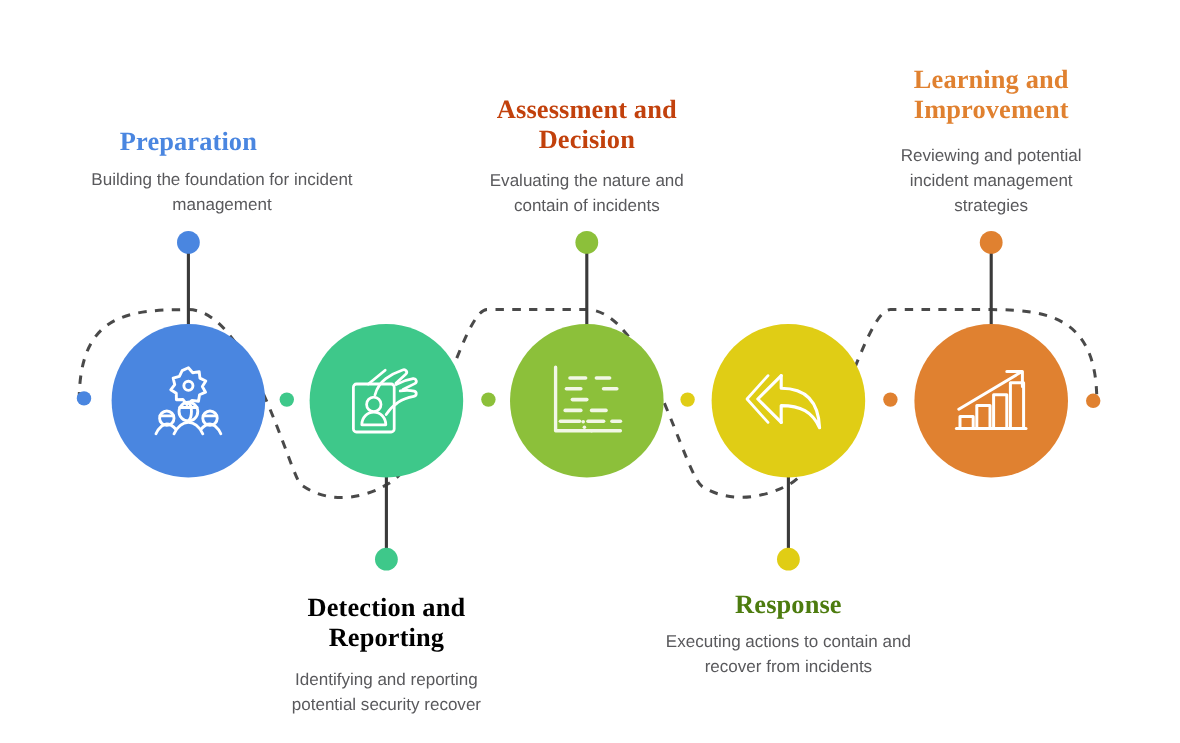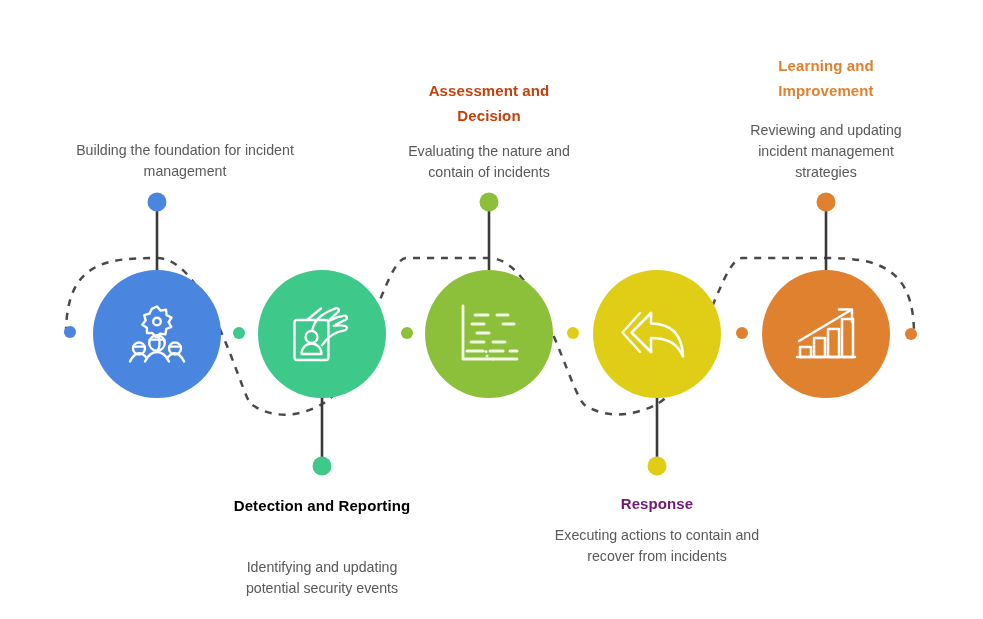--- a/index.html
+++ b/index.html
@@ -22,23 +22,24 @@
     position: absolute;
     left: 0;
     top: 0;
     width: 983px;
     height: 619px;
   }
   .node-title {
     position: absolute;
     text-align: center;
     font-weight: bold;
-    font-size: 15px;
+    font-size: 22px;
     line-height: 25px;
     letter-spacing: 0.1px;
+    font-family: Liberation Serif, serif;
   }
   .node-desc {
     position: absolute;
     text-align: center;
     font-size: 14.2px;
     line-height: 21px;
     color: #59595c;
   }
   .circle-icon {
     position: absolute;
@@ -71,20 +72,21 @@
   </svg>
 
   <svg class="layer" viewBox="0 0 983 619" width="983" height="619" xmlns="http://www.w3.org/2000/svg">
     <line x1="157" y1="205" x2="157" y2="272" stroke="#3a3a3a" stroke-width="2.6"></line>
     <line x1="322" y1="463" x2="322" y2="396" stroke="#3a3a3a" stroke-width="2.6"></line>
     <line x1="489" y1="205" x2="489" y2="272" stroke="#3a3a3a" stroke-width="2.6"></line>
     <line x1="657" y1="463" x2="657" y2="396" stroke="#3a3a3a" stroke-width="2.6"></line>
     <line x1="826" y1="205" x2="826" y2="272" stroke="#3a3a3a" stroke-width="2.6"></line>
   </svg>
 
+  <div class="node-title" style="left:57px; top:105px; width:200px; color:#4a86e0;">Preparation</div>
   <div class="node-desc" style="left:42px; top:140px; width:230px;margin-left:28px;">Building the foundation for incident management</div>
 
   <div class="circle-icon" style="left:93px; top:270px; width:128px; height:128px; background:#4a86e0;">
     <svg class="icon-svg" width="68" height="62" viewBox="0 0 68 62" xmlns="http://www.w3.org/2000/svg">
       <g fill="none" stroke="#ffffff" stroke-width="2.4" stroke-linejoin="round" stroke-linecap="round">
         <path d="M34 3.5 l3.6 4.1 5.4 -0.9 0.6 5.4 4.9 2.4 -2.9 4.6 2.7 4.7 -5 2.2 -0.9 5.4 -5.4 -0.7 -4.2 3.5 -3.4 -4.3 -5.4 0.2 -0.1 -5.4 -4.6 -2.9 3.3 -4.3 -1.3 -5.3 5.2 -1.5 2.3 -4.9 z"></path>
         <circle cx="34" cy="18.5" r="3.8"></circle>
         <circle cx="34" cy="40" r="7.8"></circle>
         <path d="M26.8 36.6 h14.4"></path>
         <path d="M34 32.2 c3.4 3.2 3.4 12.4 0 15.6"></path>
@@ -107,21 +109,21 @@
         <path d="M12.5 52 c0 -6 4.5 -10.5 10 -10.5 5.5 0 10 4.5 10 10.5 z"></path>
         <path d="M18 18 l14 -11.5"></path>
         <path d="M23.5 27 c1.5 -5.5 5 -10.5 9 -13.5 3.5 -2.6 9 -5.5 14 -7.2 2.6 -0.9 4.6 1.8 2.6 3.6 l-8.2 7.4"></path>
         <path d="M41 18.5 c4 -2.2 9.5 -4.2 14.2 -4.9 2.7 -0.4 3.8 2.9 1.4 4.1 l-9.8 4.8"></path>
         <path d="M44.5 23.8 c3.8 -0.6 8.4 -0.6 11.6 0.2 2.5 0.6 2.3 3.8 -0.3 4.3 -5.4 1 -9.4 2.5 -12.8 4.8 -3.6 2.4 -7.5 6.2 -10.2 10.3"></path>
       </g>
     </svg>
   </div>
 
   <div class="node-title" style="left:232px; top:493px; width:180px; color:#000000;">Detection and Reporting</div>
-  <div class="node-desc" style="left:222px; top:557px; width:200px;">Identifying and updating potential security events</div>
+  <div class="node-desc" style="left:222px; top:557px; width:200px;">Identifying and reporting potential security recover</div>
 
   <div class="node-title" style="left:399px; top:78px; width:180px; color:#c2410c;">Assessment and Decision</div>
   <div class="node-desc" style="left:389px; top:141px; width:200px;">Evaluating the nature and contain of incidents</div>
 
   <div class="circle-icon" style="left:425px; top:270px; width:128px; height:128px; background:#8cc03a;">
     <svg class="icon-svg" width="64" height="62" viewBox="0 0 64 62" xmlns="http://www.w3.org/2000/svg">
       <g stroke="#f2f7e6" stroke-width="3" stroke-linecap="round" fill="none">
         <path d="M6 3 L6 56 L60 56" stroke-width="2.8" stroke-linejoin="round"></path>
         <path d="M18 12 h13"></path>
         <path d="M40 12 h11"></path>
@@ -145,25 +147,25 @@
   <div class="circle-icon" style="left:593px; top:270px; width:128px; height:128px; background:#e0cd15;">
     <svg class="icon-svg" width="72" height="58" viewBox="0 0 72 58" xmlns="http://www.w3.org/2000/svg">
       <g fill="none" stroke="#ffffff" stroke-width="2.6" stroke-linejoin="round" stroke-linecap="round">
         <path d="M30 8 L10.5 27.5 L30 47"></path>
         <path d="M19 8 L1.5 27.5 L19 47" stroke-width="2.3"></path>
         <path d="M30 8 L30 18.5 c18 0 31 9 32 33 -6 -13.5 -16 -18.5 -32 -18.5 L30 47"></path>
       </g>
     </svg>
   </div>
 
-  <div class="node-title" style="left:572px; top:491px; width:170px; color:#701a75;">Response</div>
+  <div class="node-title" style="left:572px; top:491px; width:170px; color:#4d7c0f;">Response</div>
   <div class="node-desc" style="left:552px; top:525px; width:210px;">Executing actions to contain and recover from incidents</div>
 
   <div class="node-title" style="left:741px; top:53px; width:170px; color:#e08130;">Learning and Improvement</div>
-  <div class="node-desc" style="left:726px; top:120px; width:200px;">Reviewing and updating incident management strategies</div>
+  <div class="node-desc" style="left:726px; top:120px; width:200px;">Reviewing and potential incident management strategies</div>
 
   <div class="circle-icon" style="left:762px; top:270px; width:128px; height:128px; background:#e08130;">
     <svg class="icon-svg" width="66" height="62" viewBox="0 0 66 62" xmlns="http://www.w3.org/2000/svg">
       <g fill="none" stroke="#ffffff" stroke-width="2.5" stroke-linejoin="round" stroke-linecap="round">
         <path d="M4 54 h58"></path>
         <rect x="7" y="44" width="11" height="10"></rect>
         <rect x="21" y="35" width="11" height="19"></rect>
         <rect x="35" y="26" width="11" height="28"></rect>
         <rect x="49" y="16" width="11" height="38"></rect>
         <path d="M6 38 L58 7"></path>

